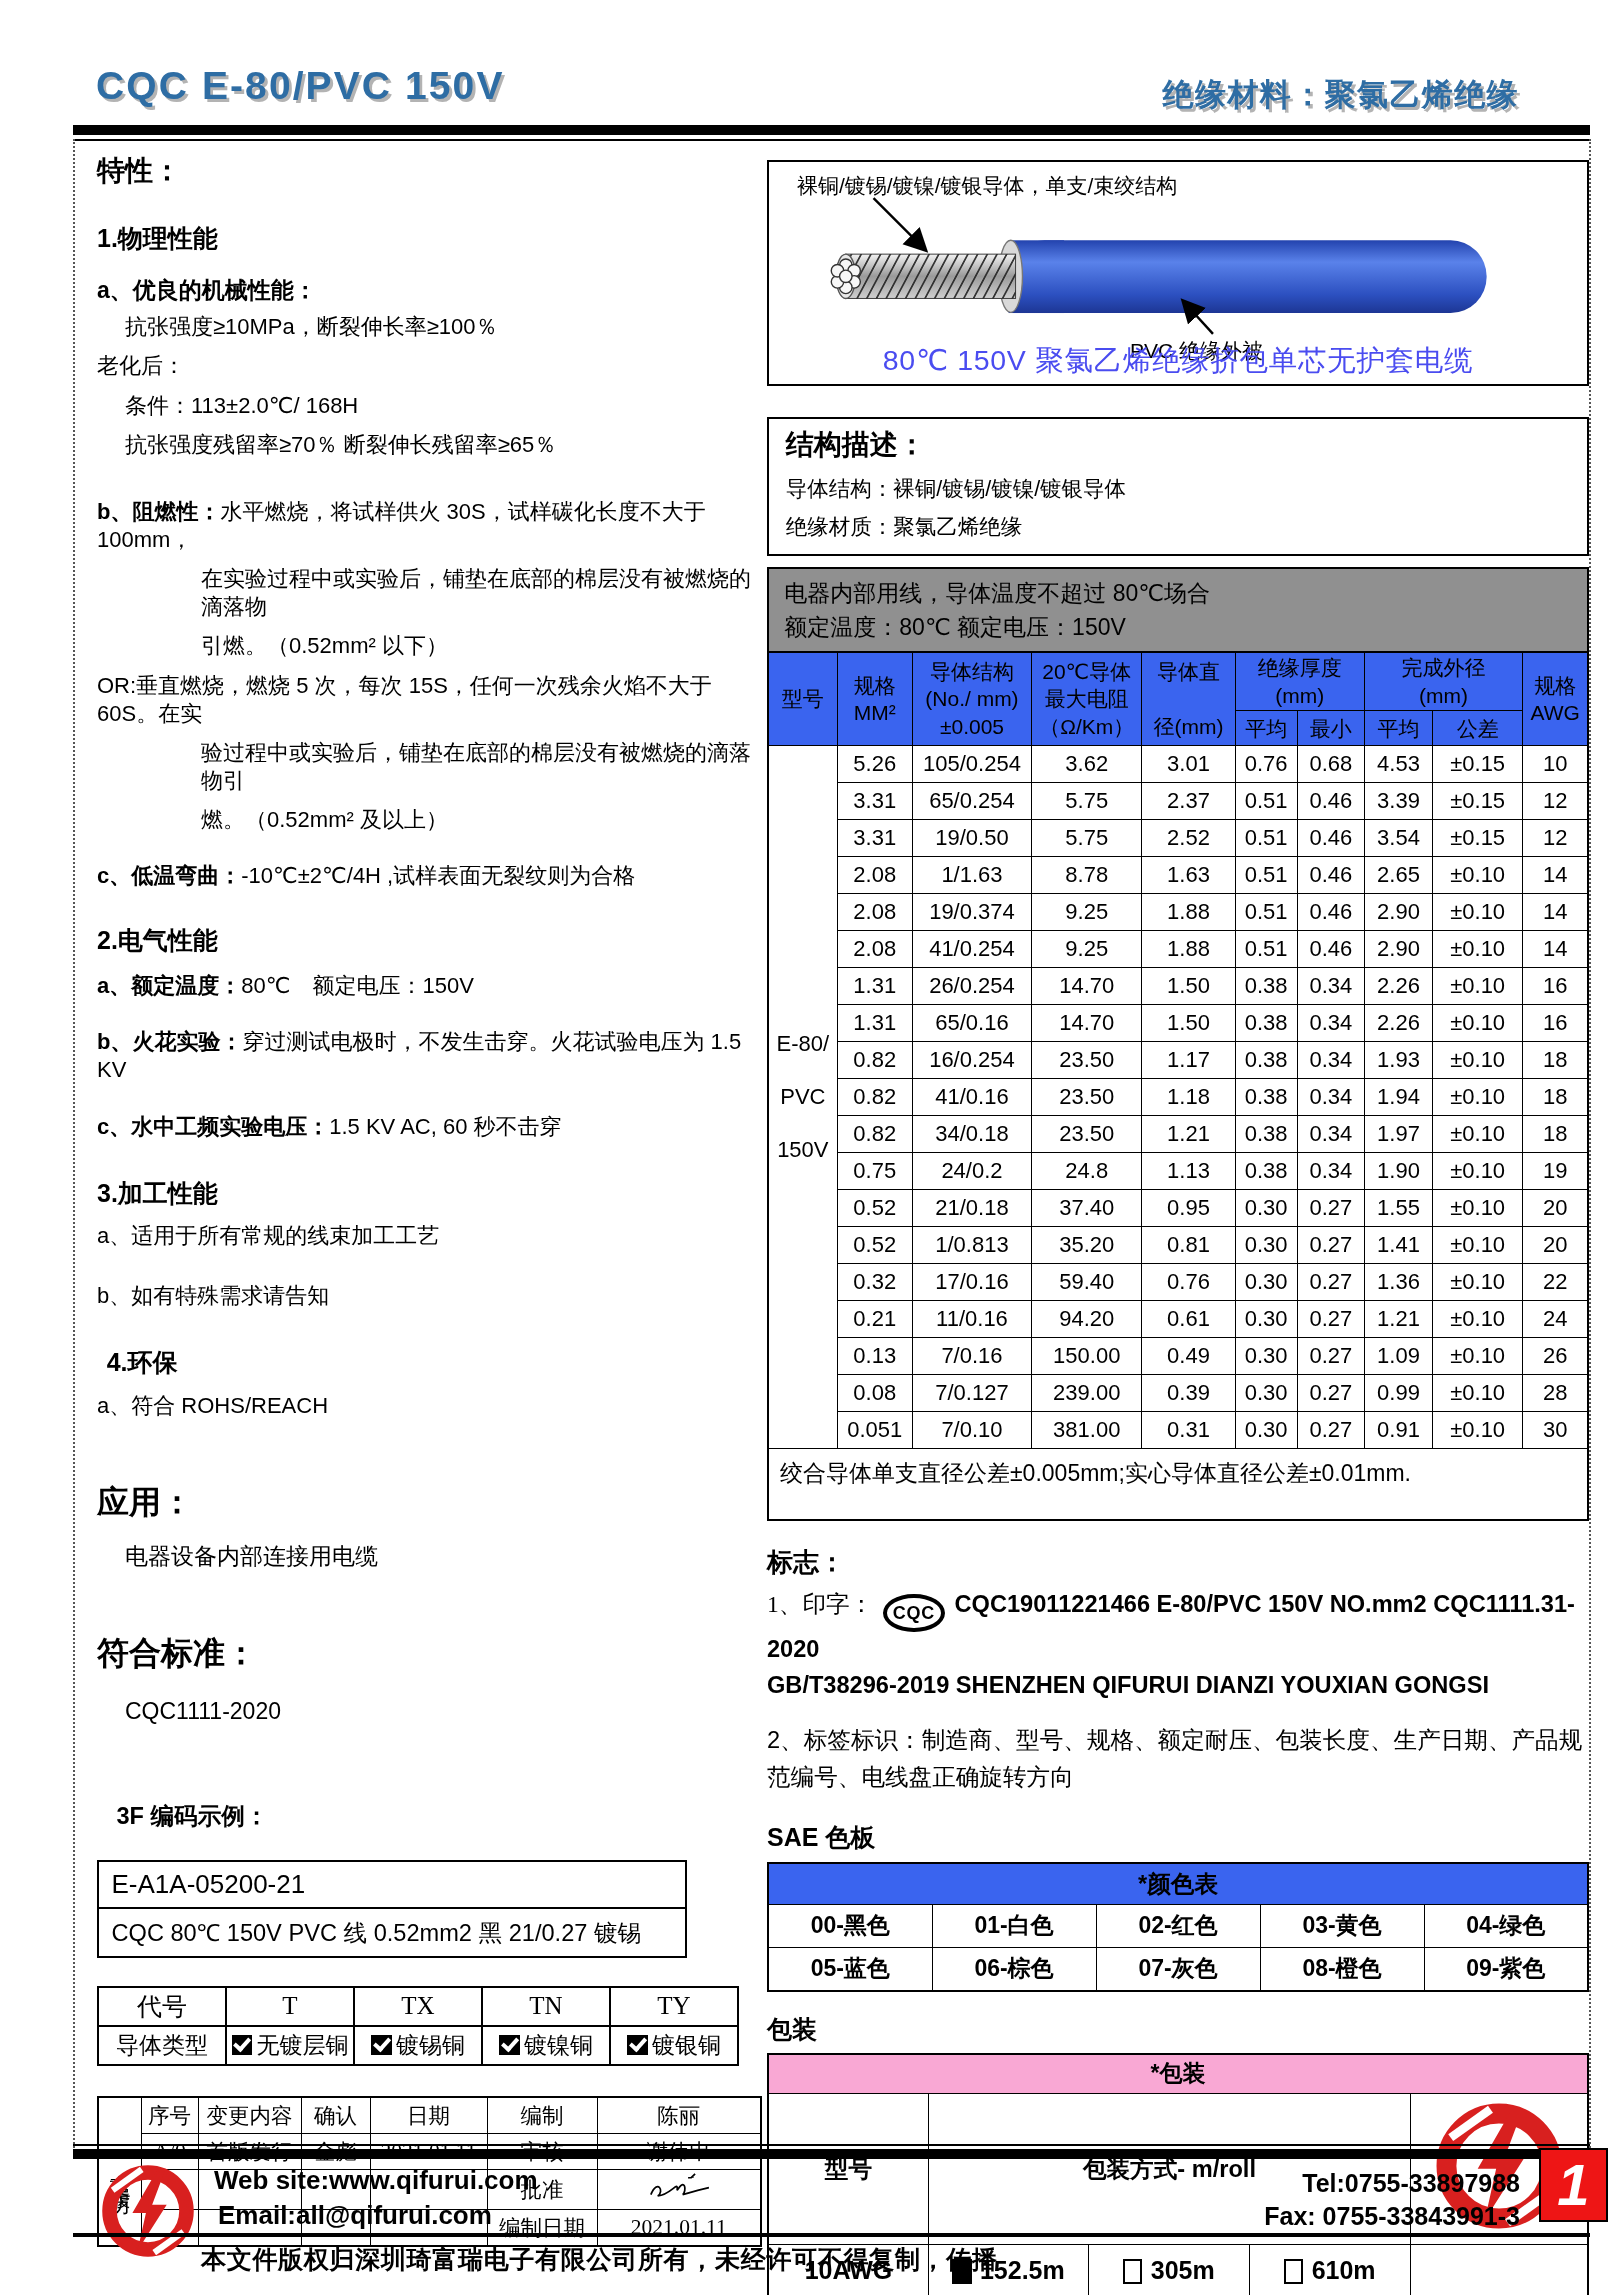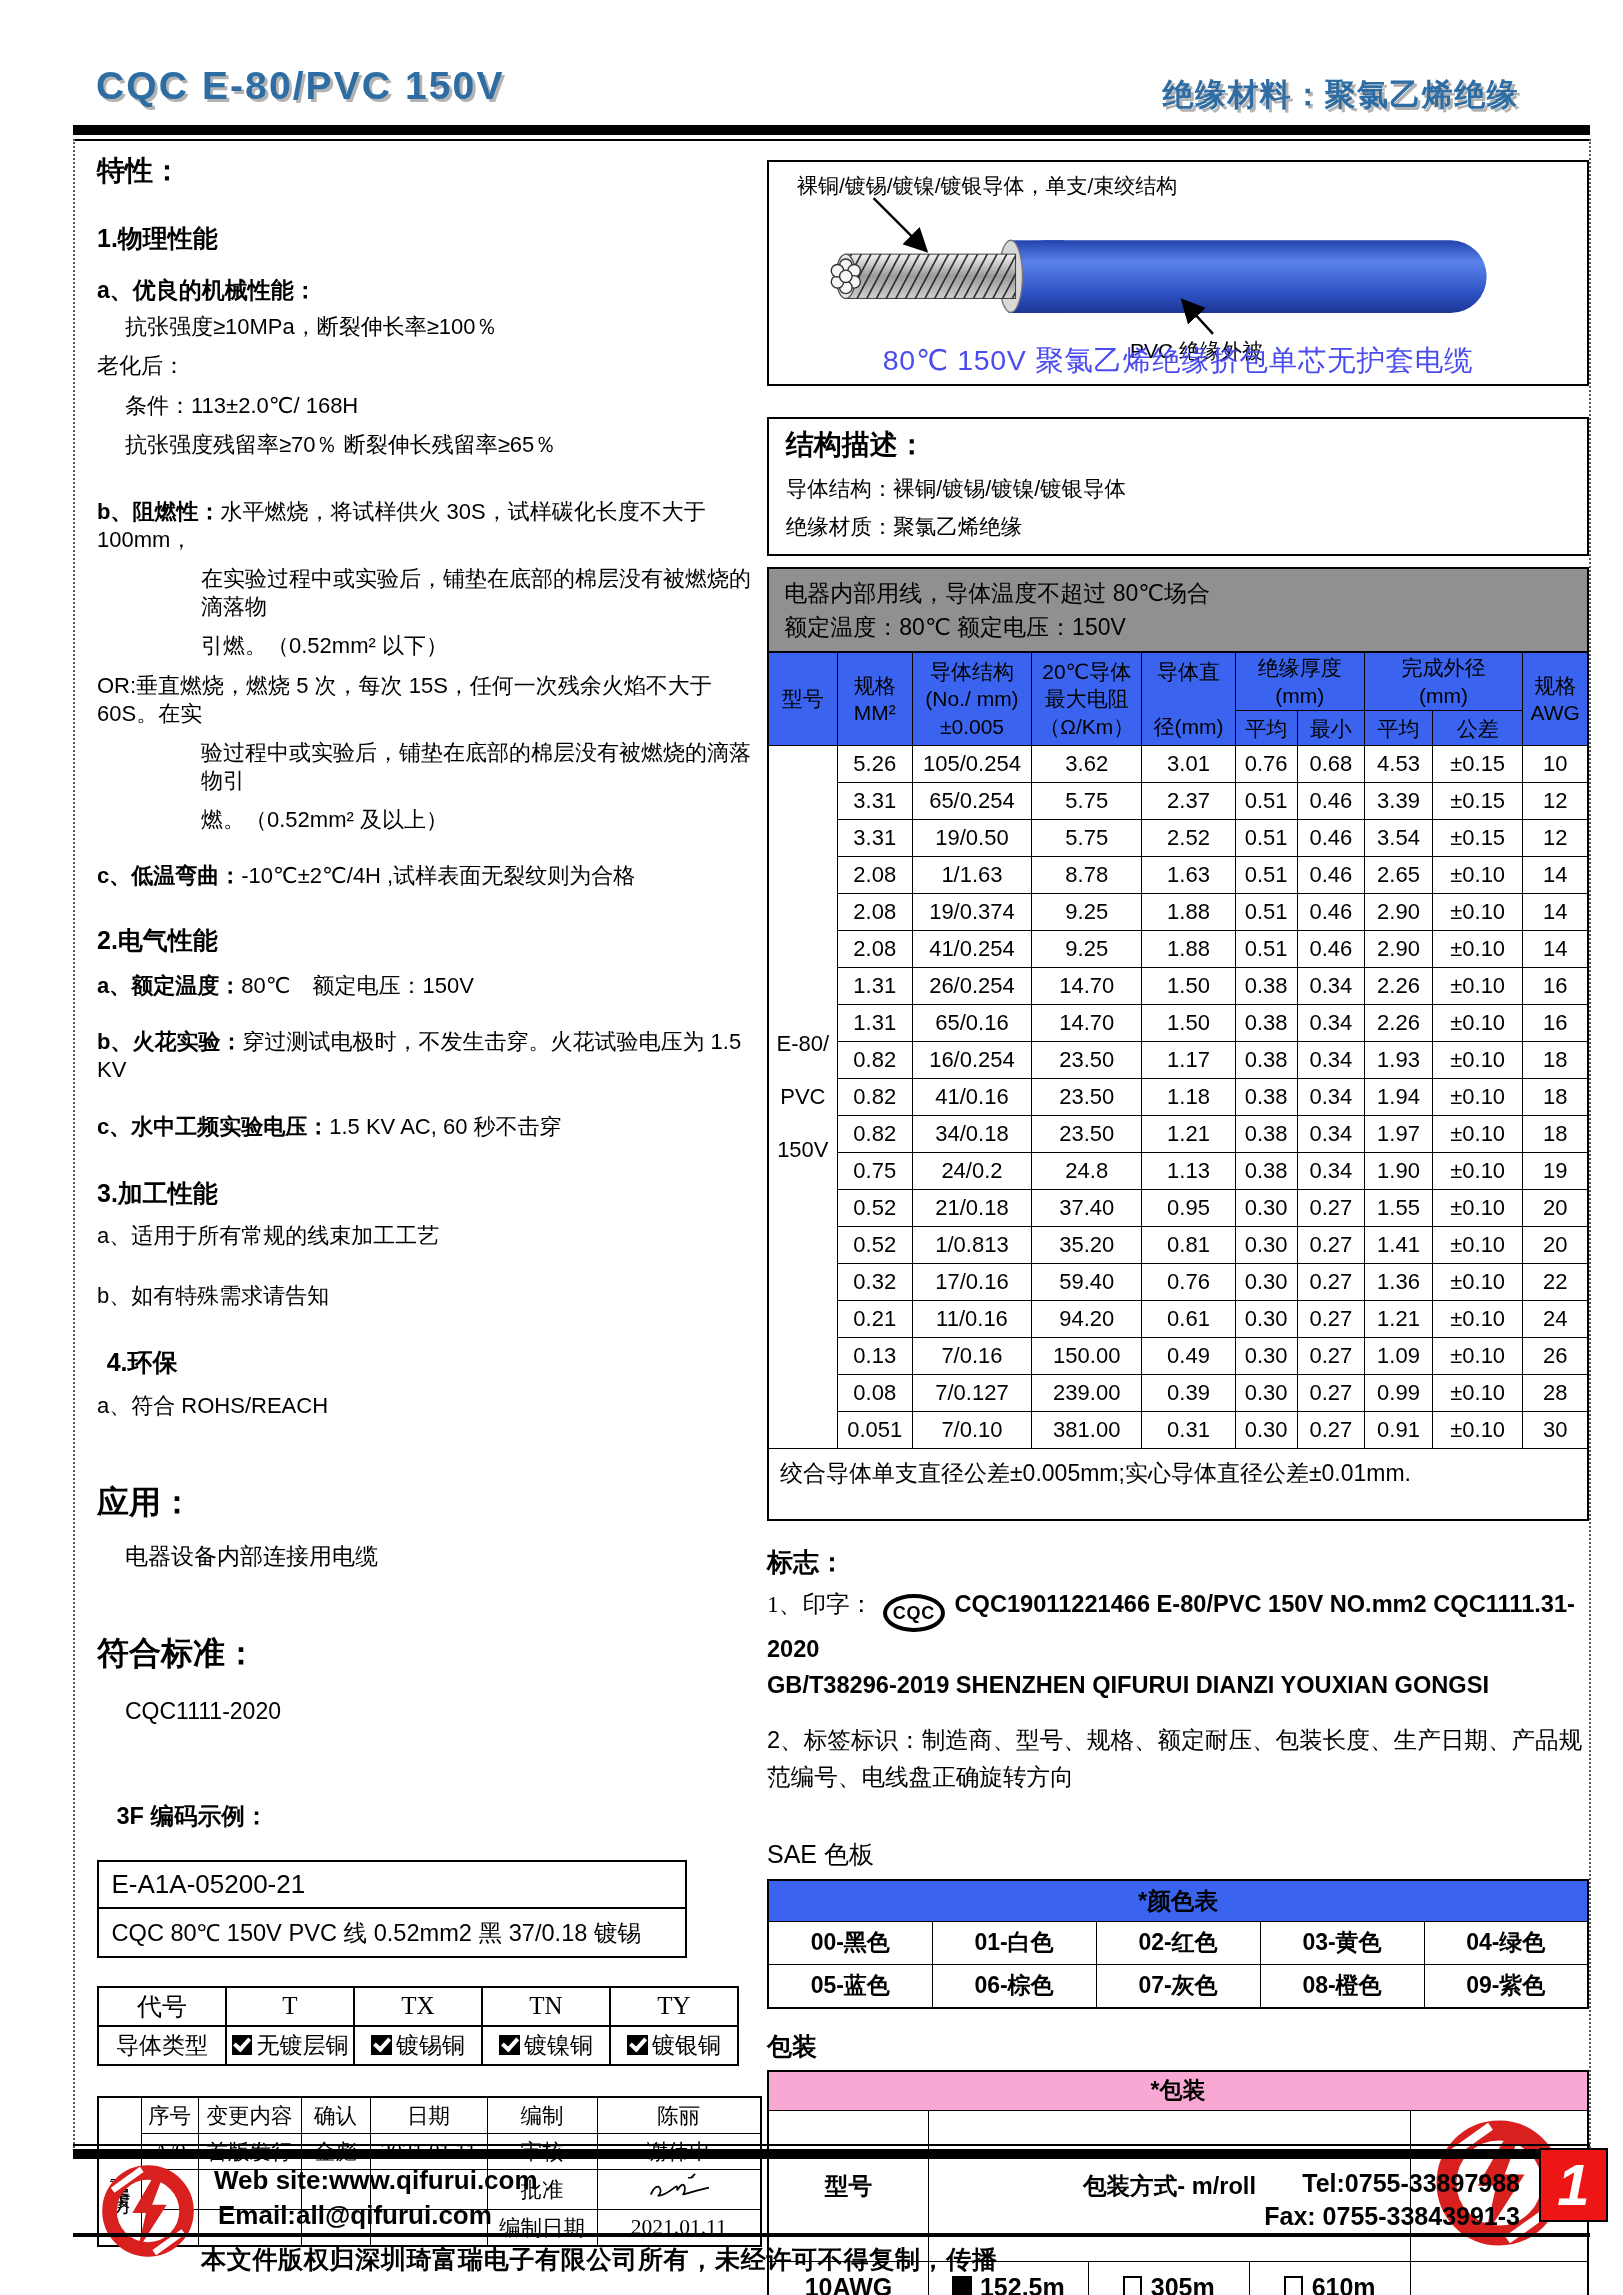--- a/index.html
+++ b/index.html
@@ -73,21 +73,21 @@
   td.tnote{text-align:left !important;font-size:23px;padding:8.3px 7px 30.5px 11px !important}
   .mark-h{font-size:26px;font-weight:bold;margin-top:23.6px}
   .mark-l1{margin-top:7px;font-size:23.6px;line-height:1.5}
   .mark-l1 .mlabel{font-family:"Liberation Serif","DejaVu Serif",serif}
   .mark-l1 .mcode{font-weight:bold}
   .cqc{display:inline-block;border:4.2px solid #000;border-radius:50%;width:54px;height:30.5px;
        line-height:30.5px;text-align:center;font-weight:bold;font-size:18px;letter-spacing:0.7px;
        vertical-align:-7px;margin:0 9.7px}
   .mark-l2{font-size:23.6px;font-weight:bold;margin-top:4.2px}
   .mark-item2{font-size:23.6px;margin-top:23.6px;line-height:1.55}
-  .sae-h{font-size:25px;font-weight:normal;margin-top:42px}
+  .sae-h{font-size:25px;font-weight:bold;margin-top:25px}
   table.sae{width:100%;border-collapse:collapse;border:2.1px solid #000;table-layout:fixed;margin-top:8.3px}
   table.sae th{background:#3a64ef;height:38px;font-size:23.6px;border:1.4px solid #000}
   table.sae td{border:1.4px solid #000;height:40px;text-align:center;font-size:23px;font-weight:bold}
   .pkg-h{font-size:25px;font-weight:bold;margin-top:21px}
   table.pkg{width:100%;border-collapse:collapse;border:2.1px solid #000;table-layout:fixed;margin-top:7px}
   table.pkg th.title{background:#f9a8d4;height:36px;font-size:23px;border:1.4px solid #000}
   table.pkg td{border:1.4px solid #000;text-align:center;vertical-align:middle}
   table.pkg tr.sub td{height:33px;font-size:23.6px;font-weight:bold}
   table.pkg tr.datarow td{height:50px;font-size:25px}
   .pk-model{font-weight:bold}
@@ -164,21 +164,21 @@
 
   <div class="h-app">应用：</div>
   <div class="ln ln34 ind40 mt24">电器设备内部连接用电缆</div>
 
   <div class="h-app">符合标准：</div>
   <div class="ln ln34 ind40 mt30">CQC1111-2020</div>
 
   <div class="h-3f">3F 编码示例：</div>
   <div class="codebox">
     <div class="row1">E-A1A-05200-21</div>
-    <div class="row2">CQC 80℃  150V PVC 线  0.52mm2  黑  37/0.18 镀锡</div>
+    <div class="row2">CQC 80℃  150V PVC 线  0.52mm2  黑  21/0.27 镀锡</div>
   </div>
 
   <table class="cond">
     <tbody>
         <tr class="hd">
           <td>代号</td>
           <td>T</td>
           <td>TX</td>
           <td>TN</td>
           <td>TY</td>

